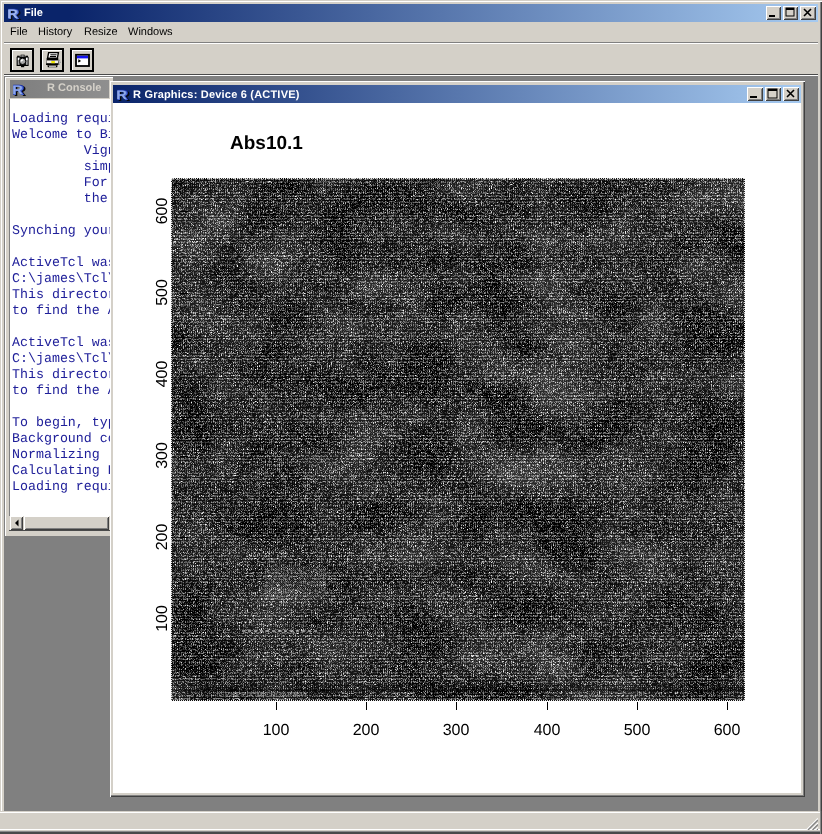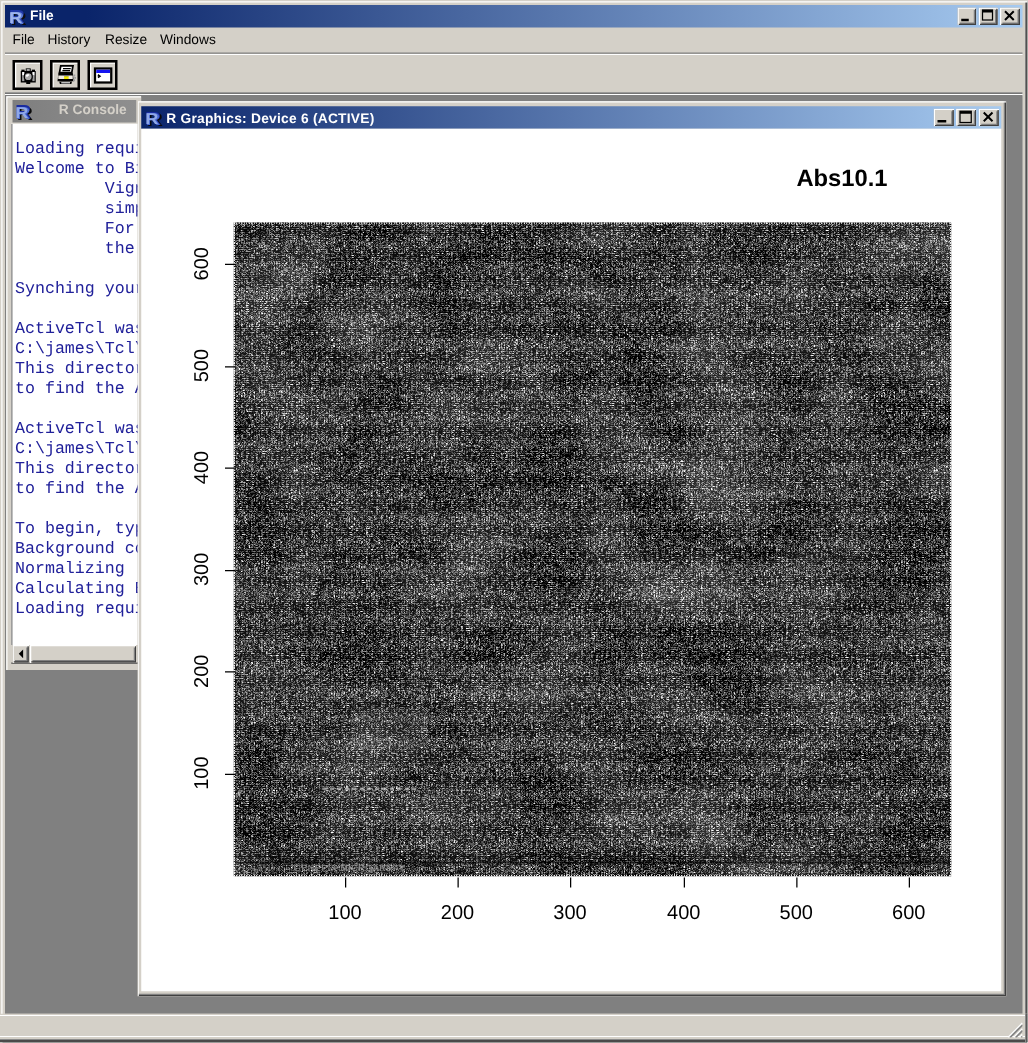--- a/index.html
+++ b/index.html
@@ -63,21 +63,21 @@
       box-shadow: inset 1px 1px 0 #FFFFFF, inset -1px -1px 0 #404040,
                   inset -2px -2px 0 #808080;}
   #gtitle{left:3px;top:4px;width:688px;height:18px;
       background:linear-gradient(90deg,#0A246A,#A6CAF0);}
   #gtitle .ricon{position:absolute;left:2px;top:1px;}
   #gtitle .ttext{position:absolute;left:20px;top:4px;letter-spacing:0.2px;color:#fff;
       font-size:11px;font-weight:bold;}
   #gtitle .wbtns{right:2px;}
   #gclient{left:3px;top:22px;width:688px;height:690px;background:#fff;overflow:hidden;}
   
-  #plottitle{position:absolute;text-align:right;
+  #plottitle{position:absolute;text-align:left;
       font-weight:bold;font-size:19px;color:#000;}
   .xlab,.ylab{position:absolute;font-size:16px;color:#000;}
   .xlab{text-align:center;width:60px;}
   .tick{position:absolute;background:#000;}
   #noisebox{position:absolute;}
   
   #bstrip{left:0px;top:811px;width:822px;height:23px;
      background:linear-gradient(180deg,#D4D0C8 0 1px,#fff 1px 2px,#D4D0C8 2px 18px,#fff 18px 19px,#D4D0C8 19px 20px,#8a8a8a 20px 21px,#4a4a4a 21px 23px);
      box-shadow:inset -1px 0 0 #4a4a4a, inset -2px 0 0 #8a8a8a;}
   #grip{position:absolute;right:4px;top:4px;width:15px;height:15px;}
@@ -234,21 +234,21 @@
           <div class="wbtn">
               <svg width="16" height="14">
                 <path d="M4 3 L11 10 M11 3 L4 10" stroke="#000" stroke-width="1.6"></path>
               </svg>
             </div>
         </div>
       </div>
       <div class="abs" id="gclient">
 
         <div id="plottitle" style="top:30px;left:117px;width:480px;">Abs10.1</div>
-        <div id="noisebox" style="left:74px;top:75px;width:574px;height:389px;">
+        <div id="noisebox" style="left:58px;top:75px;width:574px;height:389px;">
           <svg width="574" height="523">
             <filter id="nz" x="0" y="0" width="100%" height="100%" color-interpolation-filters="sRGB">
               <feTurbulence type="turbulence" baseFrequency="0.5 0.65" numOctaves="2" seed="3" result="f"></feTurbulence>
               <feColorMatrix in="f" type="matrix" values="0.9 0.9 0.9 0 -0.52  0.9 0.9 0.9 0 -0.52  0.9 0.9 0.9 0 -0.52  0 0 0 0 1" result="sp"></feColorMatrix>
               <feTurbulence type="fractalNoise" baseFrequency="0.014 0.022" numOctaves="2" seed="23" result="c"></feTurbulence>
               <feColorMatrix in="c" type="matrix" values="0.2 0.2 0.2 0 -0.24  0.2 0.2 0.2 0 -0.24  0.2 0.2 0.2 0 -0.24  0 0 0 0 1" result="cl"></feColorMatrix>
               <feComposite in="sp" in2="cl" operator="arithmetic" k1="0" k2="1" k3="1" k4="0"></feComposite>
             </filter>
             <rect width="574" height="523" fill="#000"></rect>
             <rect width="574" height="523" filter="url(#nz)"></rect>

